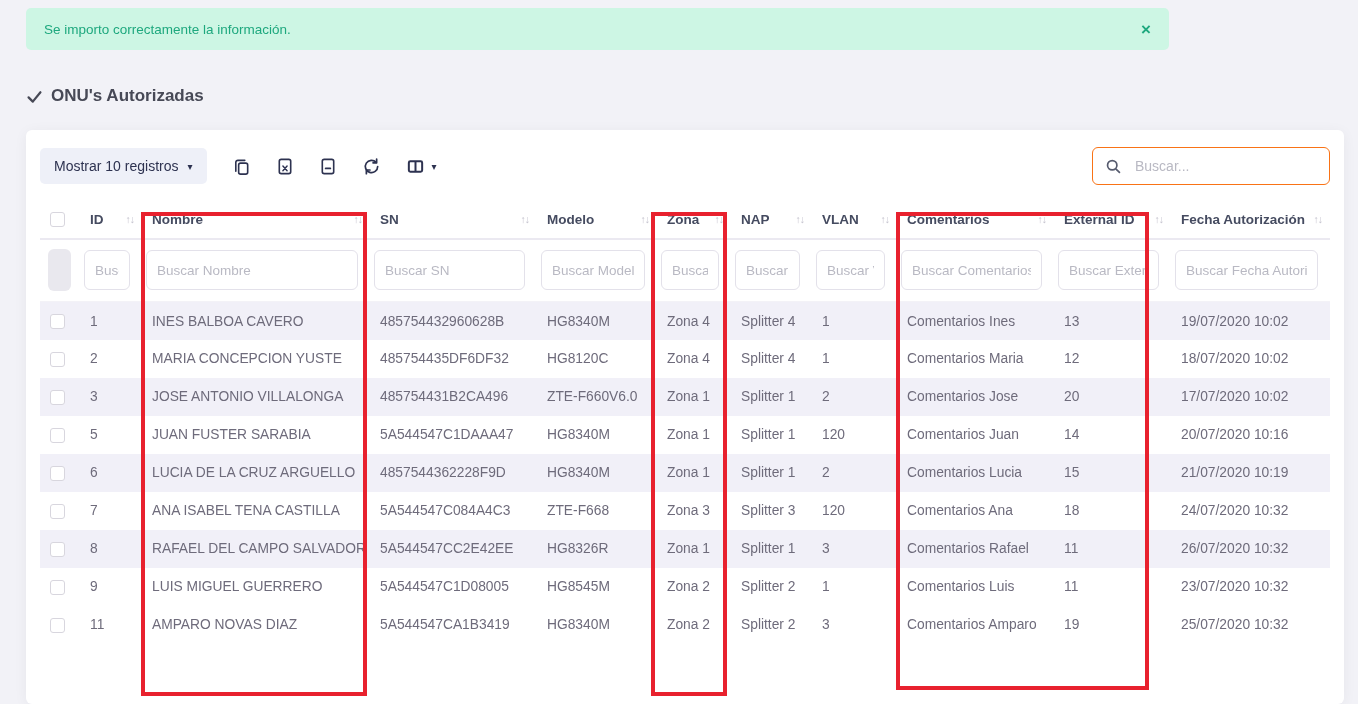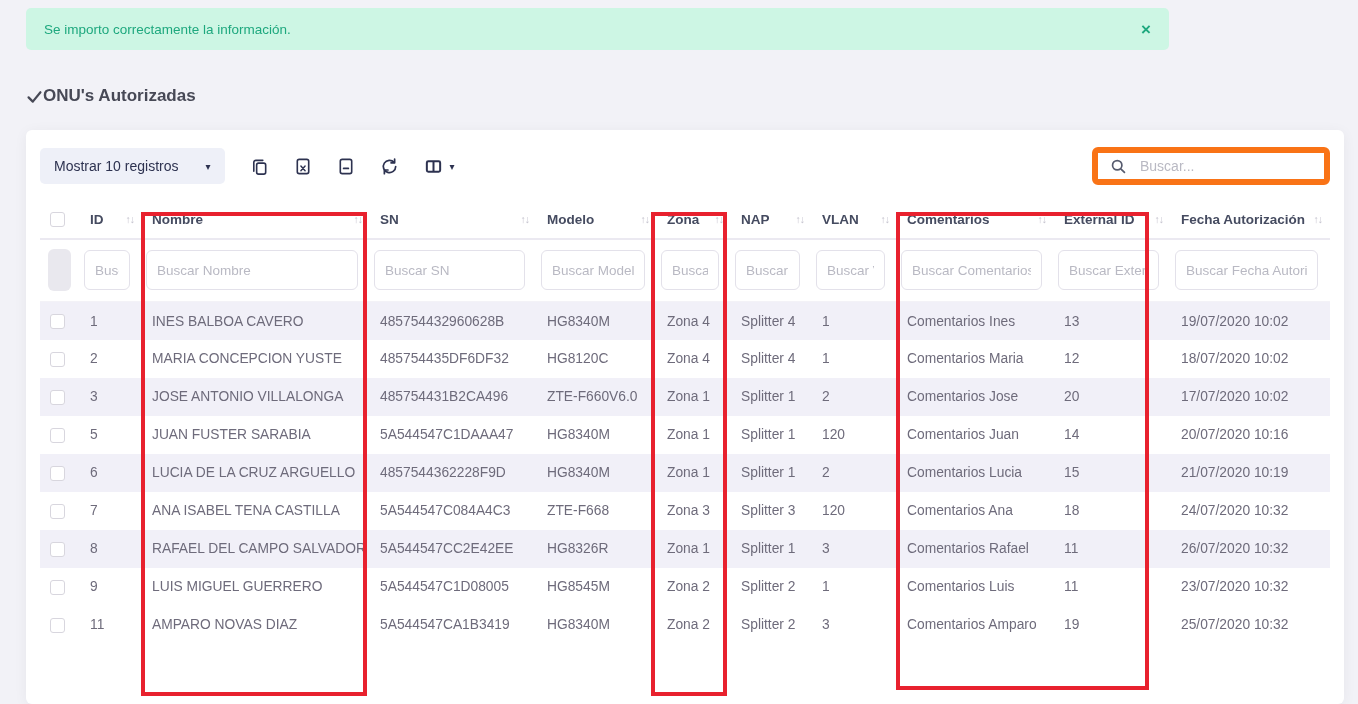--- a/index.html
+++ b/index.html
@@ -17,49 +17,49 @@
     display: flex; align-items: center; padding: 0 18px;
     color: #1ea87e; font-size: 13.5px; font-weight: 500;
   }
   .alert-close {
     margin-left: auto; color: #1ea87e; font-size: 17px; font-weight: 700;
     cursor: pointer; line-height: 1;
   }
   
   .title-row {
     position: absolute; left: 26px; top: 86px;
-    display: flex; align-items: center; 
+    display: flex; align-items: center; gap: 8px;
     font-size: 17px; font-weight: 700; color: #474956;
   }
   
   .card {
     position: absolute; left: 26px; top: 130px; width: 1318px; height: 574px;
     background: #ffffff; border-radius: 6px;
     box-shadow: 0 2px 14px rgba(34,41,47,.05);
   }
   .card-toolbar {
     display: flex; align-items: center; padding: 16px 14px 14px 14px; height: 70px;
   }
   .length-btn {
     background: #eef0f8; border: none; border-radius: 5px;
     color: #2d3250; font-size: 14px; font-weight: 500;
     font-family: "Liberation Sans", sans-serif;
-    padding: 10px 14px; display: flex; align-items: center; gap: 27px; cursor: pointer;
+    padding: 10px 14px; display: flex; align-items: center; gap: 9px; cursor: pointer;
   }
   .length-btn .caret, .columns-caret { font-size: 10px; color: #2d3250; }
   .icon-btn {
     background: none; border: none; padding: 0; margin-left: 25px;
     cursor: pointer; display: flex; align-items: center; color: #2d3250;
   }
   .icon-btn:first-of-type { margin-left: 21px; }
   .icon-btn svg { display: block; }
   .columns-caret { margin-left: 7px; }
   .search-wrap {
     margin-left: auto; width: 238px; height: 38px;
-    border: 6px solid #f97316; border-radius: 6px; background: #fff;
+    border: 1px solid #f97316; border-radius: 6px; background: #fff;
     display: flex; align-items: center; padding: 0 12px; gap: 11px;
   }
   .search-wrap input {
     border: none; outline: none; flex: 1; min-width: 0;
     font-size: 14px; color: #6e6b7b; font-family: "Liberation Sans", sans-serif;
     background: transparent;
   }
   input::placeholder { color: #b9b9c3; opacity: 1; }
   
   table.onu {

